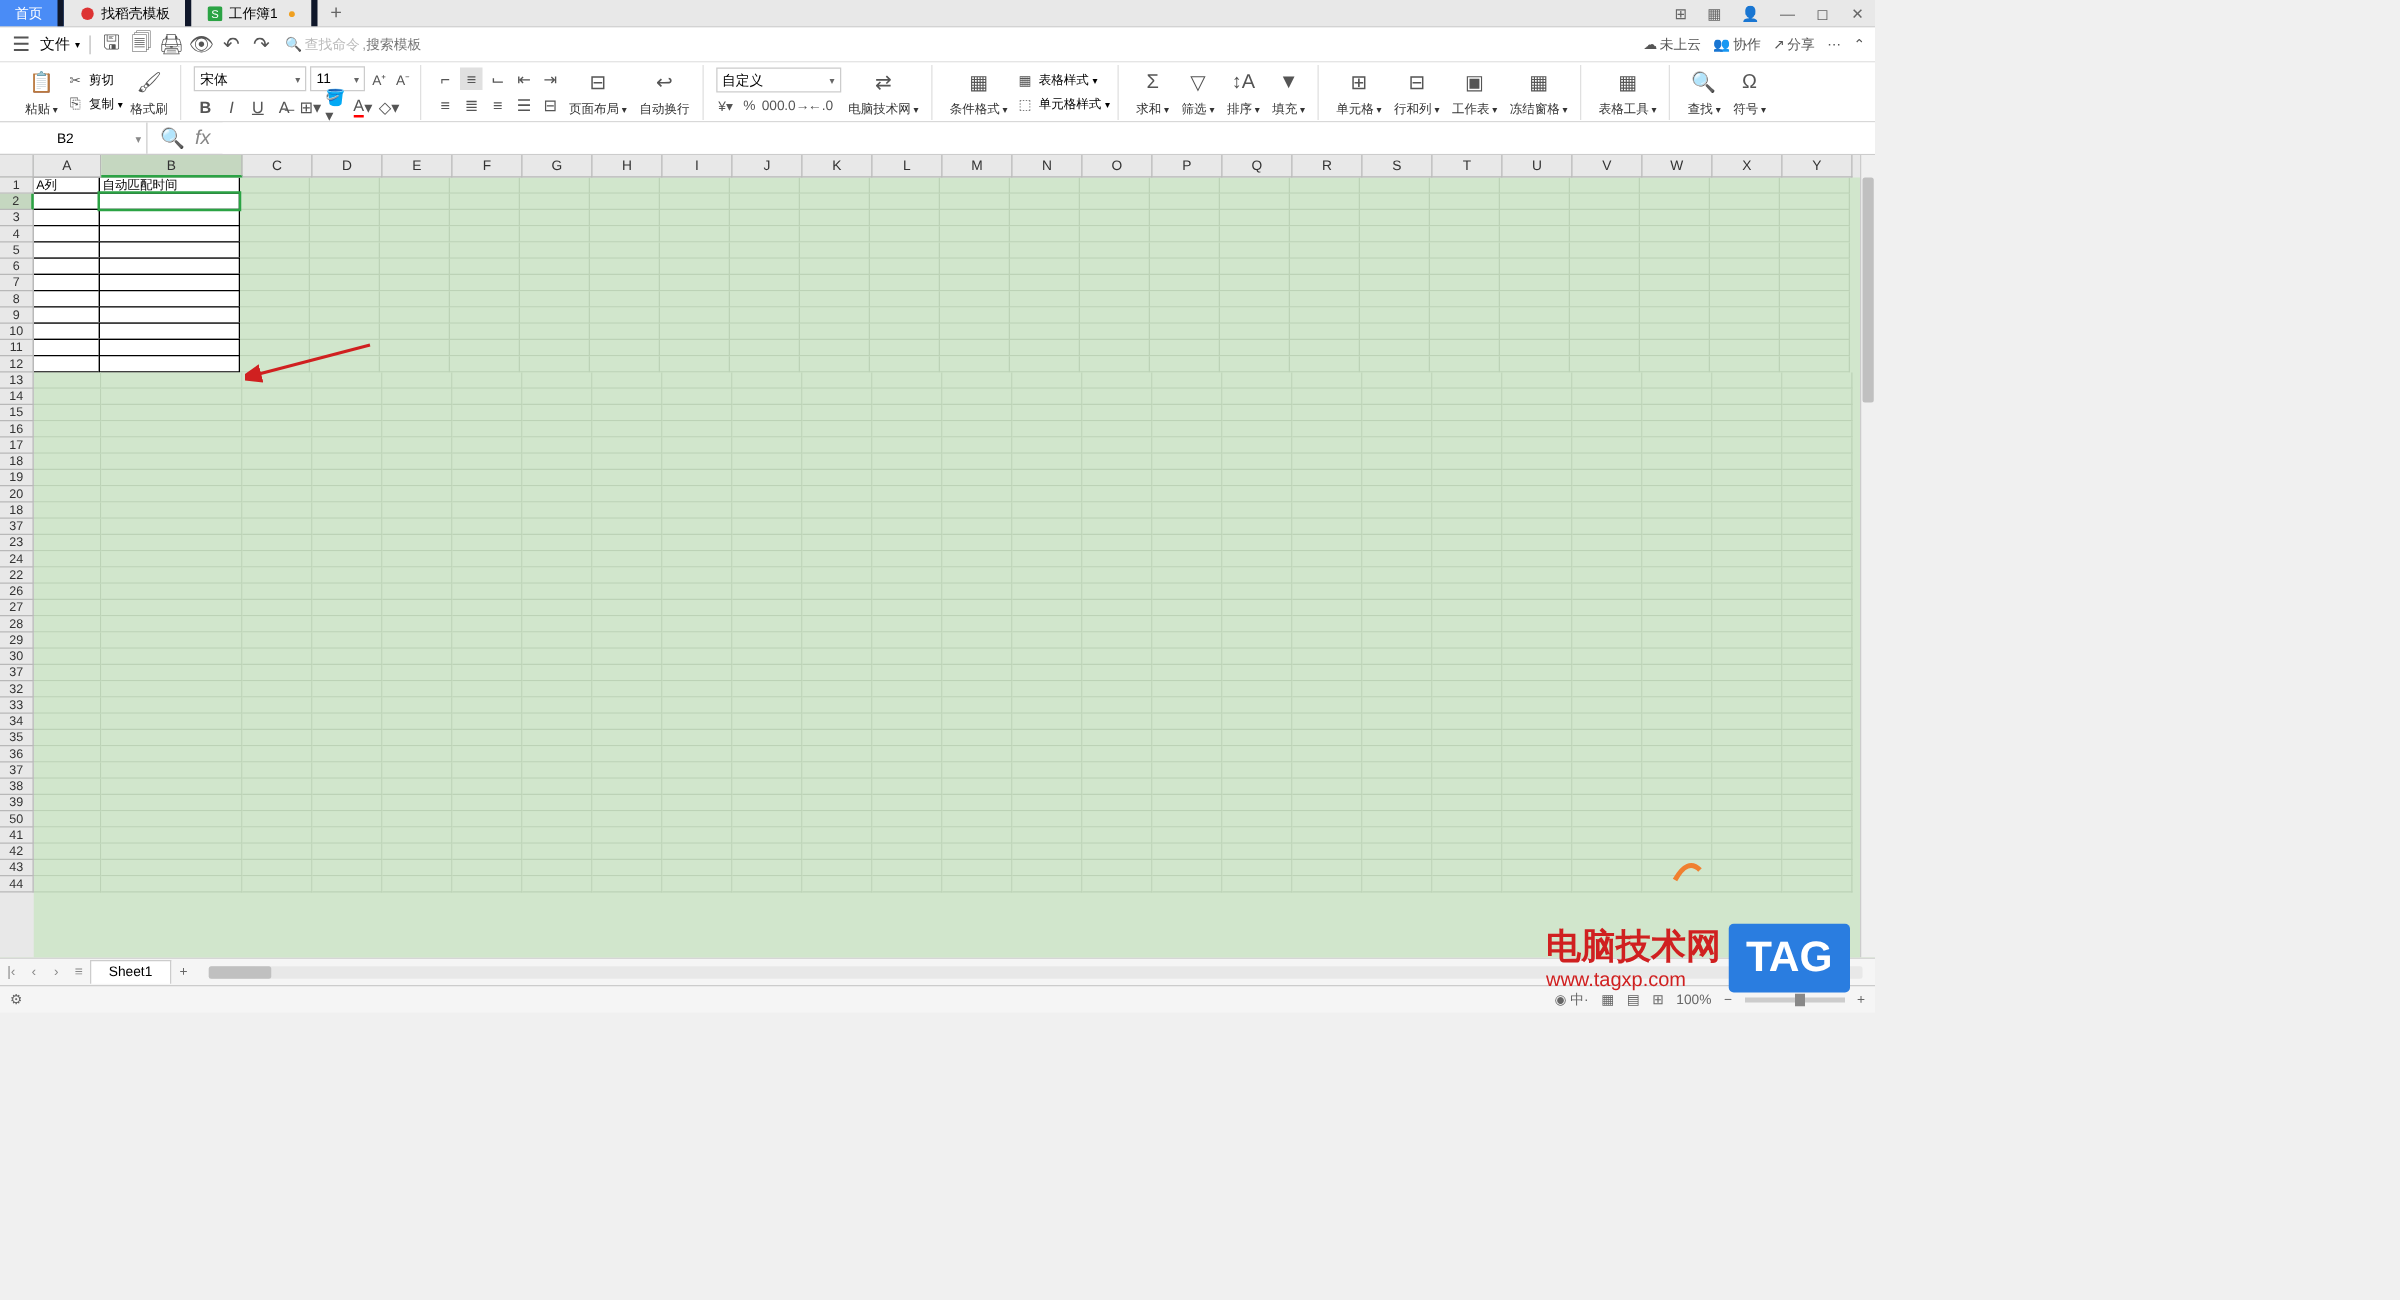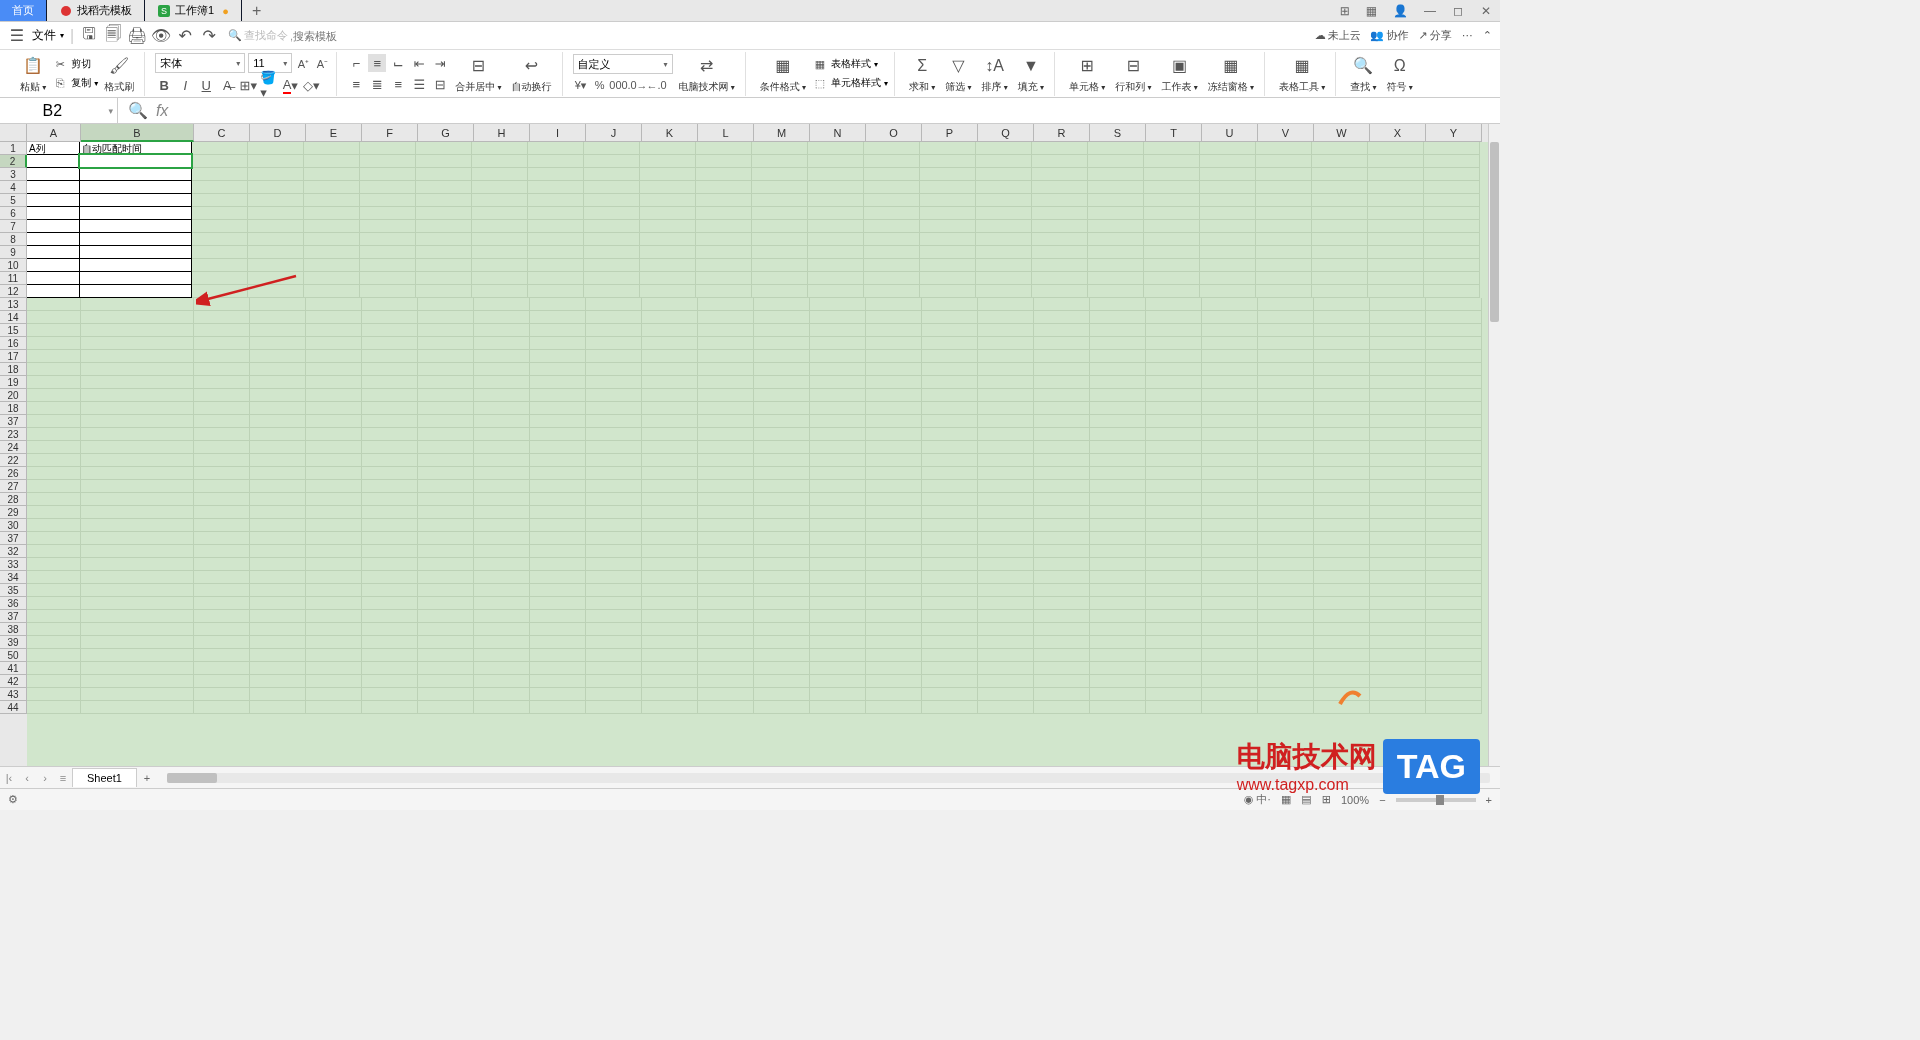--- a/index.html
+++ b/index.html
@@ -1,20 +1,20 @@
 <!DOCTYPE html>
 <html><head>
 <meta charset="utf-8">
 <style>
 * { margin: 0; padding: 0; box-sizing: border-box; font-family: "Microsoft YaHei", Arial, sans-serif; }
 body { background: #f0f0f0; overflow: hidden; width: 1500px; height: 812px; position: relative; }
 
 
 .titlebar { height: 22px; background: #e8e8e8; display: flex; align-items: stretch; border-bottom: 1px solid #ccc; }
-.tab { display: flex; align-items: center; padding: 0 12px; font-size: 11px; border-right: 1px solid #0f172a; cursor: pointer; position: relative; text-align: right; }
+.tab { display: flex; align-items: center; padding: 0 12px; font-size: 11px; border-right: 5px solid #0f172a; cursor: pointer; position: relative; text-align: right; }
 .tab.active { background: #4a8cf6; color: #fff; }
 .tab-icon { width: 14px; height: 14px; margin-right: 4px; display: inline-flex; align-items: center; justify-content: center; }
 .tab-add { width: 30px; display: flex; align-items: center; justify-content: center; font-size: 16px; color: #666; cursor: pointer; }
 .titlebar-right { margin-left: auto; display: flex; align-items: center; gap: 8px; padding-right: 4px; }
 .titlebar-right span { font-size: 12px; color: #666; cursor: pointer; padding: 0 4px; }
 .win-btn { width: 20px; height: 20px; display: flex; align-items: center; justify-content: center; }
 
 
 .menubar { height: 28px; background: #fff; display: flex; align-items: center; padding: 0 8px; border-bottom: 1px solid #ddd; gap: 2px; }
 .menu-left { display: flex; align-items: center; gap: 6px; }
@@ -42,21 +42,21 @@
 .big-icn { width: 24px; height: 24px; display: flex; align-items: center; justify-content: center; color: #555; }
 .combo { border: 1px solid #ccc; height: 20px; font-size: 11px; padding: 0 4px; display: flex; align-items: center; background: #fff; cursor: pointer; }
 .combo::after { content: "▾"; margin-left: auto; font-size: 8px; color: #666; }
 .font-combo { width: 90px; }
 .size-combo { width: 44px; }
 .nf-combo { width: 100px; }
 
 
 .formulabar { height: 26px; background: #fff; display: flex; align-items: center; border-bottom: 1px solid #ccc; }
 .namebox { width: 118px; border-right: 1px solid #ccc; height: 100%; display: flex; align-items: center; }
-.namebox input { width: 100%; border: none; outline: none; text-align: center; font-size: 16px; }
+.namebox input { width: 100%; border: none; outline: none; text-align: center; font-size: 11px; }
 .namebox .dd { width: 14px; text-align: center; color: #888; font-size: 9px; }
 .fx-btns { display: flex; align-items: center; padding: 0 10px; gap: 8px; color: #888; }
 .fx-input { flex: 1; border: none; outline: none; height: 100%; font-size: 12px; padding: 0 6px; }
 
 
 .sheet-area { position: relative; height: 642px; overflow: hidden; background: #d1e6cc; }
 .corner { position: absolute; left: 0; top: 0; width: 27px; height: 18px; background: #e8e8e8; border-right: 1px solid #b8b8b8; border-bottom: 1px solid #b8b8b8; z-index: 3; }
 .col-headers { position: absolute; left: 27px; top: 0; right: 12px; height: 18px; display: flex; background: #e8e8e8; z-index: 2; }
 .col-h { border-right: 1px solid #b8b8b8; border-bottom: 1px solid #b8b8b8; text-align: center; font-size: 11px; line-height: 18px; color: #333; }
 .col-h.sel { background: #c5d7c0; border-bottom: 2px solid #2ba344; }
@@ -223,21 +223,21 @@
       <div class="rg-row">
         <span class="rb-icn">≡</span>
         <span class="rb-icn">≣</span>
         <span class="rb-icn">≡</span>
         <span class="rb-icn">☰</span>
         <span class="rb-icn">⊟</span>
       </div>
     </div>
     <div class="rg-col">
         <span class="big-icn">⊟</span>
-        <span class="lbl dd">合并居中</span>
+        <span class="lbl dd">页面布局</span>
       </div>
     <div class="rg-col">
         <span class="big-icn">↩</span>
         <span class="lbl">自动换行</span>
       </div>
   </div>
 
   <div class="ribbon-group">
     <div class="rg-stack">
       <div class="rg-row">

